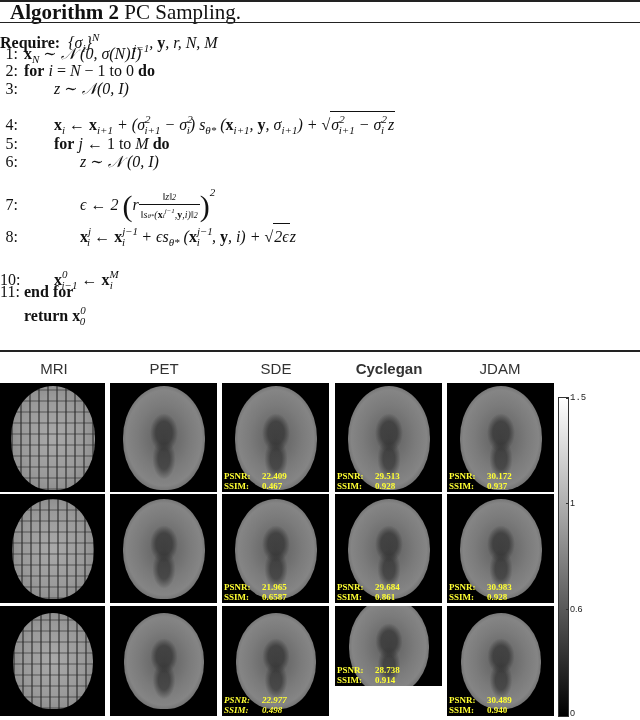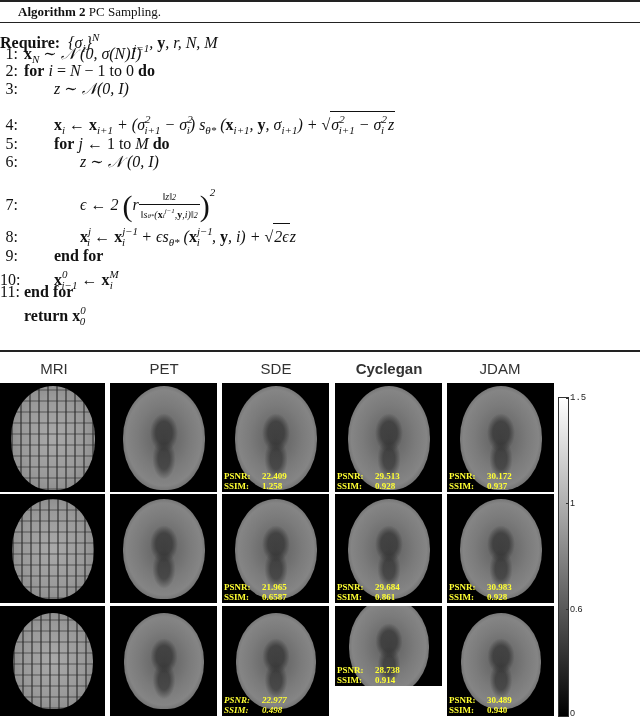--- a/index.html
+++ b/index.html
@@ -5,21 +5,21 @@
   html, body { margin: 0; padding: 0; background: #ffffff; }
   body { width: 640px; height: 720px; position: relative; overflow: hidden;
          font-family: "Liberation Serif", "DejaVu Serif", serif; color: #111; }
 
   
   .algo { position: absolute; left: 0; top: 0; width: 640px; height: 352px; }
   .rule { position: absolute; left: 0; width: 640px; background: #222; }
   .rule.top { top: 0; height: 2px; }
   .rule.mid { top: 22px; height: 1px; }
   .rule.bot { top: 350px; height: 2px; }
-  .algo-title { position: absolute; left: 18px; top: 2px; font-size: 13px; line-height: 20px; }
+  .algo-title { position: absolute; left: 10px; top: 2px; font-size: 21px; line-height: 20px; }
   .algo-title b { font-weight: bold; }
 
   .line { position: absolute; left: 0; font-size: 16px; line-height: 18px; white-space: nowrap; }
   .ln { display: inline-block; width: 18px; text-align: right; margin-right: 6px; }
   .kw { font-weight: bold; }
   .m { font-style: italic; }
   .bx { font-weight: bold; font-style: normal; }
   .sub { font-size: 11px; vertical-align: -4px; font-style: italic; }
   .sup { font-size: 11px; vertical-align: 7px; font-style: italic; }
   .frac { display: inline-block; vertical-align: middle; text-align: center; font-size: 10px; font-style: italic; line-height: 12px; }
@@ -84,23 +84,20 @@
   </div>
   <div class="line" style="top:153px;">
     <span class="ln">6:</span><span style="padding-left:56px;" class="m">z ∼ 𝒩 (0, I)</span>
   </div>
   <div class="line" style="top:172px; line-height:40px;">
     <span class="ln">7:</span><span style="padding-left:56px;" class="m">ϵ ← 2 <span class="big-paren">(</span>r<span class="frac"><span class="num">‖z‖<span style="font-size:8px">2</span></span><span class="den">‖s<span style="font-size:7px">θ*</span>(<b class="bx">x</b><span style="font-size:7px">i</span><span style="font-size:7px;vertical-align:5px">j−1</span>,<b class="bx">y</b>,i)‖<span style="font-size:8px">2</span></span></span><span class="big-paren">)</span><span class="sup" style="vertical-align:14px;">2</span></span>
   </div>
   <div class="line" style="top:222px;">
     <span class="ln">8:</span><span style="padding-left:56px;" class="m"><b class="bx">x</b><span class="sup">j</span><span class="sub" style="margin-left:-4px;">i</span> ← <b class="bx">x</b><span class="sup">j−1</span><span class="sub" style="margin-left:-16px;">i</span>&nbsp;&nbsp;&nbsp; + ϵs<span class="sub">θ*</span> (<b class="bx">x</b><span class="sup">j−1</span><span class="sub" style="margin-left:-16px;">i</span>&nbsp;&nbsp;&nbsp;, <b class="bx">y</b>, i) + √<span class="sqrt">2ϵ</span>z</span>
   </div>
-  <div class="line" style="top:247px;">
-    <span class="ln">9:</span><span style="padding-left:30px;" class="kw">end for</span>
-  </div>
   <div class="line" style="top:265px;">
     <span class="ln">10:</span><span style="padding-left:30px;" class="m"><b class="bx">x</b><span class="sup">0</span><span class="sub" style="margin-left:-6px;">i−1</span> ← <b class="bx">x</b><span class="sup">M</span><span class="sub" style="margin-left:-9px;">i</span></span>
   </div>
   <div class="line" style="top:283px;">
     <span class="ln">11:</span><span class="kw">end for</span>
   </div>
   <div class="line" style="top:301px;">
     <span class="ln"></span><span class="kw">return</span> <b class="bx">x</b><span class="sup">0</span><span class="sub" style="margin-left:-6px;">0</span>
   </div>
   <div class="rule bot"></div>
@@ -116,21 +113,21 @@
   <div class="panel" style="left:0px;top:383px;width:105px;">
       <div class="brain mri" style="width:84px;height:104px;"></div>
     </div>
   <div class="panel" style="left:110px;top:383px;">
       <div class="brain pet" style="width:82px;height:104px;"></div>
     </div>
   <div class="panel" style="left:222px;top:383px;">
       <div class="brain pet" style="width:82px;height:104px;"></div>
     <div class="metrics">
       <div><span class="lbl">PSNR:</span><span>22.409</span></div>
-      <div><span class="lbl">SSIM:</span><span>1.258</span></div>
+      <div><span class="lbl">SSIM:</span><span>0.467</span></div>
     </div>
     </div>
   <div class="panel" style="left:335px;top:383px;">
       <div class="brain pet" style="width:82px;height:104px;"></div>
     <div class="metrics">
       <div><span class="lbl">PSNR:</span><span>29.513</span></div>
       <div><span class="lbl">SSIM:</span><span>0.928</span></div>
     </div>
     </div>
   <div class="panel" style="left:447px;top:383px;">

